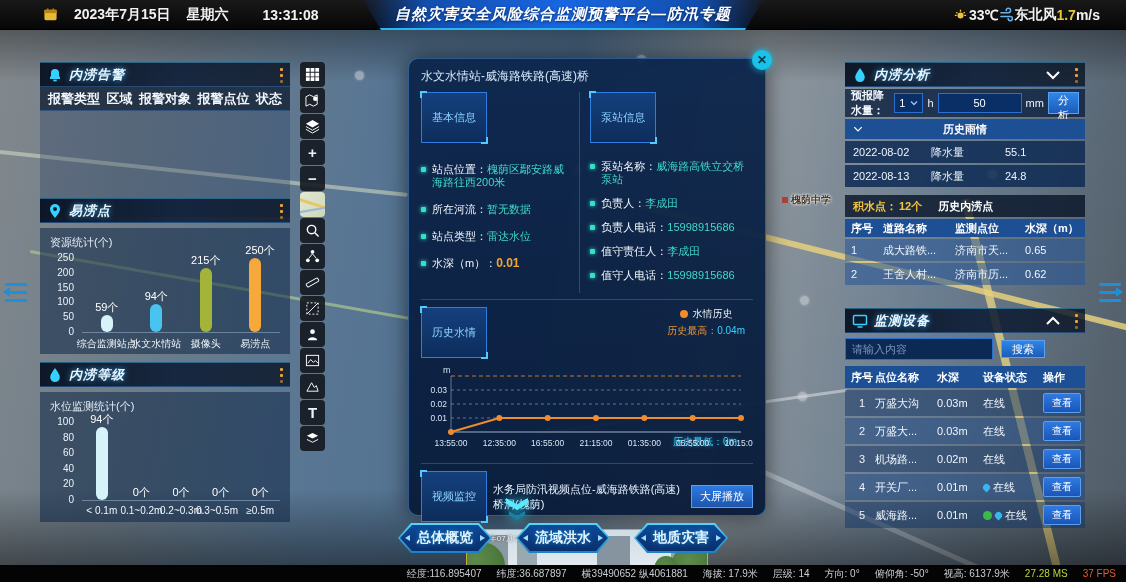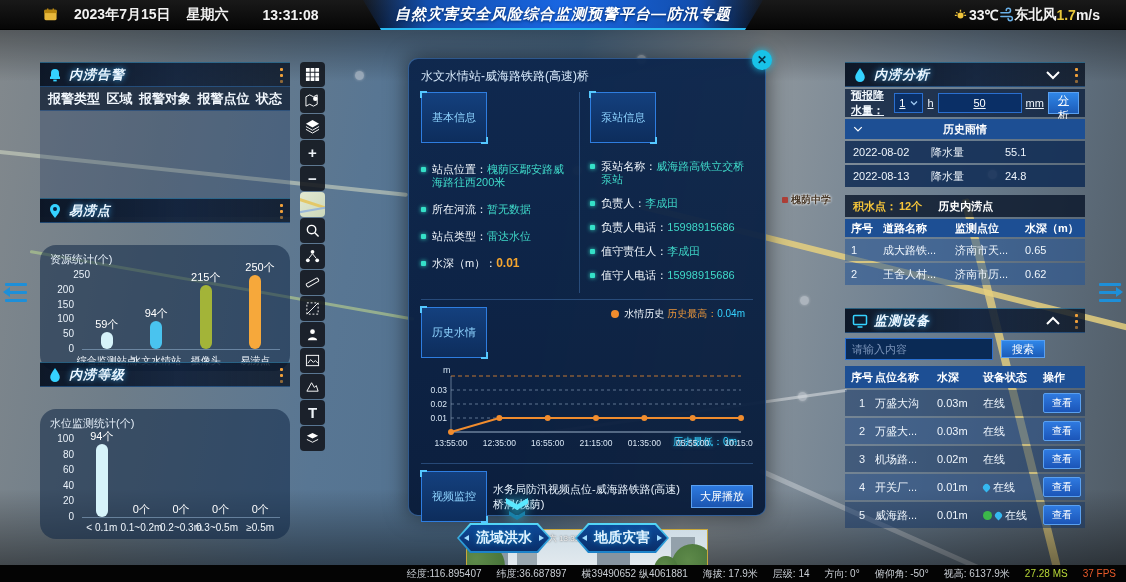--- a/index.html
+++ b/index.html
@@ -47,21 +47,21 @@
   .hicon{width:16px;height:16px;flex:none;display:flex;align-items:center;justify-content:center;}
   .dots{margin-left:auto;width:3px;height:3px;background:#f0a03a;border-radius:1px;
     box-shadow:0 6px 0 #f0a03a,0 12px 0 rgba(240,160,58,.55);align-self:flex-start;margin-top:5px;}
   .chev{width:16px;height:16px;margin-left:auto;margin-right:8px;}
 
   .alert-body{height:106px;background:rgba(25,50,88,.30);}
   .alert-cols{display:flex;justify-content:space-between;align-items:center;height:24px;padding:0 8px;
     background:rgba(8,22,44,.72);border-bottom:1px solid rgba(70,130,200,.4);
     font-size:13px;font-weight:bold;color:#f0f6fc;}
 
-  .chart{position:relative;margin-top:22px;background:rgba(14,38,70,.55);border-radius:16px;}
+  .chart{position:relative;margin-top:5px;background:rgba(14,38,70,.55);}
   .chart-title{position:absolute;left:10px;top:7px;font-size:11px;color:#e4eef8;}
   .ytick{position:absolute;text-align:right;font-size:10px;color:#eaf2fa;}
   .baseline{position:absolute;height:1px;background:rgba(150,180,210,.55);}
   .bar{position:absolute;width:12px;border-radius:6px;}
   .bar-val{position:absolute;transform:translateX(-50%);font-size:11px;color:#fff;white-space:nowrap;}
   .bar-cat{position:absolute;transform:translateX(-50%);font-size:10px;color:#f0f6fc;white-space:nowrap;}
 
   
   .map-tools{position:absolute;left:300px;top:62px;z-index:5;display:flex;flex-direction:column;gap:1px;}
   .tool{width:25px;height:25px;border-radius:4px;background:rgba(18,22,28,.88);color:#edf2f7;
@@ -86,21 +86,21 @@
   .info-cols{display:flex;border-bottom:1px solid rgba(90,150,220,.35);padding-bottom:6px;}
   .col-left{width:48%;padding-right:8px;border-right:1px solid rgba(90,150,220,.35);}
   .col-right{flex:1;padding-left:10px;}
   .info-row{display:flex;align-items:flex-start;gap:6px;margin:11px 0;font-size:11px;color:#f0f6fc;line-height:13px;}
   .col-left .info-row{margin:14px 0;}
   .bullet{width:5px;height:5px;border-radius:1px;background:#35e0c8;margin-top:4px;flex:none;box-shadow:0 0 4px #35e0c8;}
   .info-val{color:#3fd9c9;}
   .info-val.orange{color:#f5a52e;font-weight:bold;font-size:12px;}
   .hist{padding-top:7px;}
   .hist-head{display:flex;justify-content:space-between;align-items:flex-start;}
-  .legend{display:flex;flex-direction:row;align-items:center;gap:3px;padding-right:8px;}
+  .legend{display:flex;flex-direction:column;align-items:center;gap:3px;padding-right:8px;}
   .legend-item{display:flex;align-items:center;gap:5px;font-size:10px;color:#f0f6fc;}
   .legend-dot{width:8px;height:8px;border-radius:50%;background:#f08c2e;}
   .hist-max{font-size:10px;}
   .hist-max .lbl{color:#e8953a;}
   .hist-max .val{color:#35d2ff;}
   .line-chart{position:relative;height:94px;margin-top:0;}
   .hist-min{position:absolute;right:16px;bottom:9px;font-size:10px;color:#35d2ff;text-shadow:0 0 4px rgba(53,210,255,.6);}
   .video-head{display:flex;align-items:center;gap:6px;margin-top:5px;border-top:1px solid rgba(90,150,220,.35);padding-top:7px;}
   .video-head .chip{margin-bottom:0;}
   .video-name{font-size:11px;color:#eaf4fe;flex:1;}
@@ -119,21 +119,21 @@
   .vf-cap{position:absolute;left:0;right:0;top:76%;text-align:center;font-size:8px;color:#222;text-shadow:0 0 2px #eee;}
 
   .map-pointer{position:absolute;left:506px;top:497px;z-index:6;filter:drop-shadow(0 0 6px #2ad8f0);}
   .map-pointer .chevd{display:block;width:22px;height:12px;margin:1px auto;background:#5ae8ff;
     clip-path:polygon(0 0,50% 55%,100% 0,100% 45%,50% 100%,0 45%);}
   .map-pointer .chevd.dim{background:#1880a8;width:16px;height:9px;}
 
   
   .rpanel{position:absolute;left:845px;width:240px;z-index:5;}
   .rbody{font-size:11px;color:#eef5fc;}
-  .forecast{display:flex;align-items:center;gap:4px;height:28px;margin-top:2px;padding:0 6px;background:rgba(10,30,60,.78);text-decoration:underline;}
+  .forecast{display:flex;align-items:center;gap:4px;height:28px;margin-top:2px;padding:0 6px;background:rgba(10,30,60,.78);}
   .forecast .flabel{font-weight:bold;color:#f0f6fc;}
   .sel{width:42px;height:20px;background:#0a2f66;border:1px solid #2a6fd0;display:flex;align-items:center;justify-content:space-between;padding:0 4px;color:#fff;}
   .sel svg{width:8px;height:8px;}
   .num-input{width:84px;height:20px;background:#0a2f66;border:1px solid #2a6fd0;color:#fff;text-align:center;font-size:11px;}
   .analyze-btn{height:22px;padding:0 8px;background:linear-gradient(180deg,#2f86e8,#1c5cb8);border:1px solid #5aa0f0;color:#fff;font-size:11px;}
   .rain-title{position:relative;height:20px;margin-top:2px;background:#1d4f94;display:flex;align-items:center;justify-content:center;
     font-weight:bold;color:#fff;}
   .rain-title svg{position:absolute;left:8px;width:10px;height:10px;}
   .rain-row{display:flex;align-items:center;height:22px;margin-top:2px;background:rgba(14,42,84,.85);padding:0 8px;}
   .rain-row .c1{width:78px;} .rain-row .c2{width:74px;} 
@@ -274,21 +274,21 @@
       <span class="p-title">易涝点</span>
       <span class="dots"></span>
     </div>
     <div class="chart" style="height:126px;">
       <div class="chart-title">资源统计(个)</div>
     <div class="ytick" style="top: 98px; left: 0px; width: 34px;">0</div>
         <div class="ytick" style="top: 83.2px; left: 0px; width: 34px;">50</div>
         <div class="ytick" style="top: 68.4px; left: 0px; width: 34px;">100</div>
         <div class="ytick" style="top: 53.6px; left: 0px; width: 34px;">150</div>
         <div class="ytick" style="top: 38.8px; left: 0px; width: 34px;">200</div>
-        <div class="ytick" style="top: 24px; left: 16px; width: 34px;">250</div>
+        <div class="ytick" style="top: 24px; left: 0px; width: 34px;">250</div>
         <div class="baseline" style="left: 42px; width: 198px; top: 104px;"></div>
         <div class="bar" style="left: 60.75px; top: 86.536px; height: 17.464px; background: rgb(214, 243, 250);"></div>
         <div class="bar-val" style="left: 66.75px; top: 71.536px;">59个</div>
         <div class="bar-cat" style="left: 66.75px; top: 109px;">综合监测站点</div>
         <div class="bar" style="left: 110.25px; top: 76.176px; height: 27.824px; background: rgb(73, 195, 239);"></div>
         <div class="bar-val" style="left: 116.25px; top: 61.176px;">94个</div>
         <div class="bar-cat" style="left: 116.25px; top: 109px;">水文水情站</div>
         <div class="bar" style="left: 159.75px; top: 40.36px; height: 63.64px; background: rgb(163, 180, 56);"></div>
         <div class="bar-val" style="left: 165.75px; top: 25.36px;">215个</div>
         <div class="bar-cat" style="left: 165.75px; top: 109px;">摄像头</div>
@@ -677,20 +677,27 @@
             <span>在线</span>
           </span>
         <span class="d-c5"><span class="view-btn">查看</span></span>
       </div>
     </div>
   </section>
 
   <nav class="bottom-nav">
     <div class="hexa">
       <div class="hexa-inner">
+          <span>总体概览</span>
+        </div>
+      <span class="arr l"></span>
+        <span class="arr r"></span>
+    </div>
+    <div class="hexa">
+      <div class="hexa-inner">
           <span>流域洪水</span>
         </div>
       <span class="arr l"></span>
         <span class="arr r"></span>
     </div>
     <div class="hexa">
       <div class="hexa-inner">
           <span>地质灾害</span>
         </div>
       <span class="arr l"></span>

